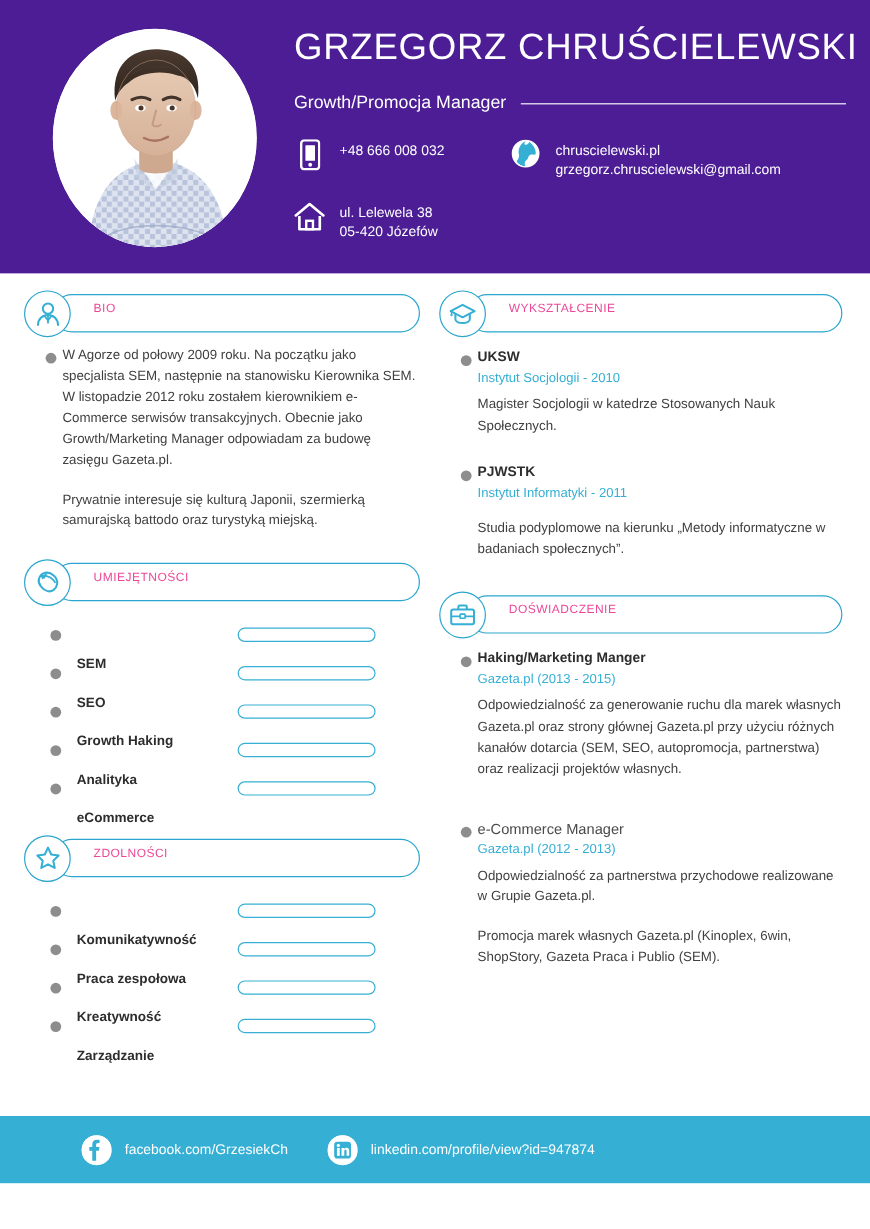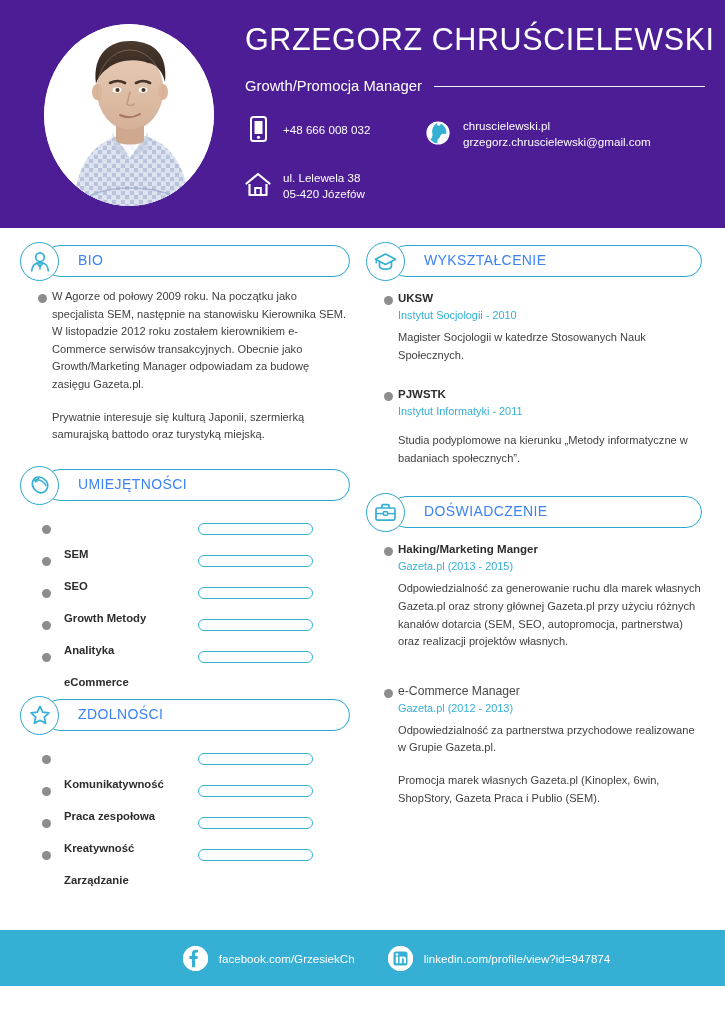--- a/index.html
+++ b/index.html
@@ -71,21 +71,21 @@
   .job-rule {
     flex: 1;
     height: 1px;
     background: #ffffff;
     opacity: .95;
   }
 
   .contact-item {
     position: absolute;
     display: flex;
-    align-items: center;
+    align-items: flex-start;
     gap: 12px;
     color: #ffffff;
     font-size: 11.6px;
     line-height: 15.5px;
   }
   .ci-phone  { left: 245px; top: 116px; }
   .ci-web    { left: 425px; top: 116px; }
   .ci-home   { left: 245px; top: 168px; }
 
   .ci-icon { width: 26px; flex: 0 0 26px; display: flex; justify-content: center; }
@@ -130,22 +130,22 @@
     border: 1.6px solid #2BA6CE;
     background: #ffffff;
     display: flex;
     align-items: center;
     justify-content: center;
   }
   .sec-title {
     position: absolute;
     left: 58px;
     top: 10px;
-    font-size: 14px;
-    color: #3b82f6;
+    font-size: 10px;
+    color: #ec4899;
     letter-spacing: 0.4px;
     font-weight: 400;
     white-space: nowrap;
   }
 
   
   .blk {
     position: relative;
     padding-left: 32px;
   }
@@ -231,21 +231,20 @@
   
   .footer {
     position: absolute;
     left: 0;
     bottom: 38px;
     width: 725px;
     height: 56px;
     background: #35AFD4;
     display: flex;
     align-items: center;
-    justify-content: center;
   }
   .social {
     display: flex;
     align-items: center;
     gap: 11px;
     color: #ffffff;
     font-size: 11.6px;
   }
   .social.fb { margin-left: 68px; }
   .social.li { margin-left: 33px; }
@@ -425,21 +424,21 @@
           </div>
           <div class="bar-row">
             <span class="bar-dot"></span>
             <span class="bar-label">SEO</span>
             <span class="bar-track">
               <span class="bar-fill" style="width: 93%;"></span>
             </span>
           </div>
           <div class="bar-row">
             <span class="bar-dot"></span>
-            <span class="bar-label">Growth Metody</span>
+            <span class="bar-label">Growth Haking</span>
             <span class="bar-track">
               <span class="bar-fill" style="width: 92%;"></span>
             </span>
           </div>
           <div class="bar-row">
             <span class="bar-dot"></span>
             <span class="bar-label">Analityka</span>
             <span class="bar-track">
               <span class="bar-fill" style="width: 85%;"></span>
             </span>

